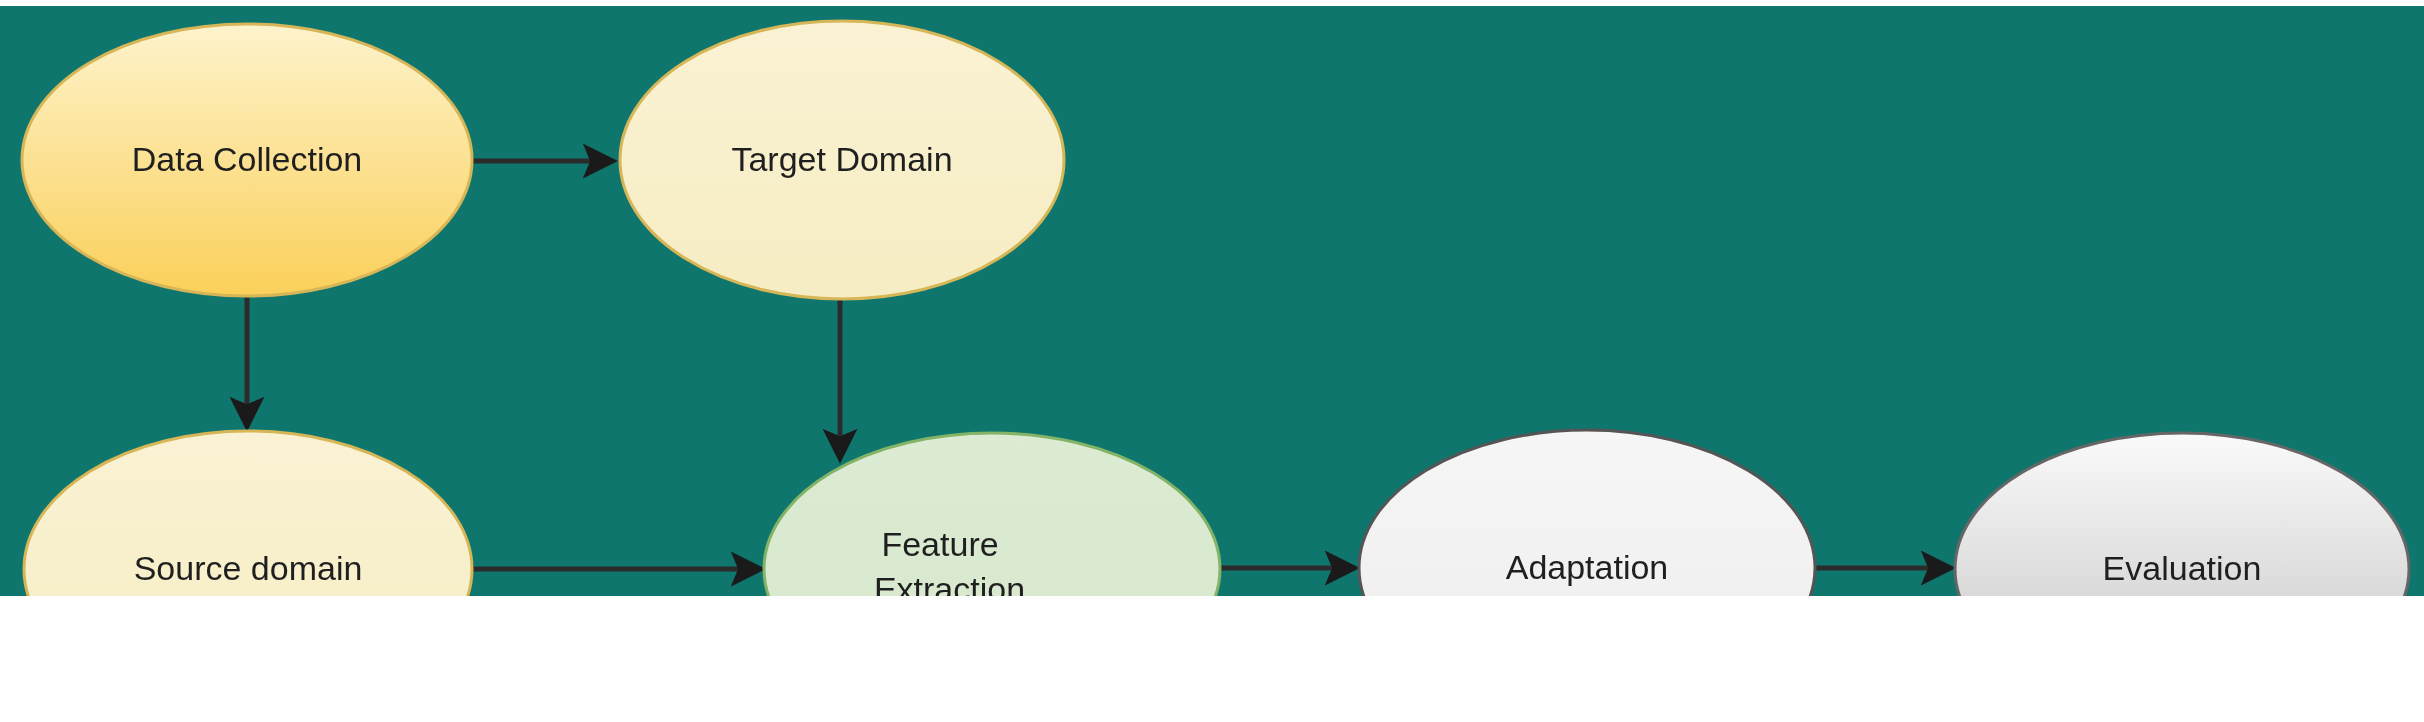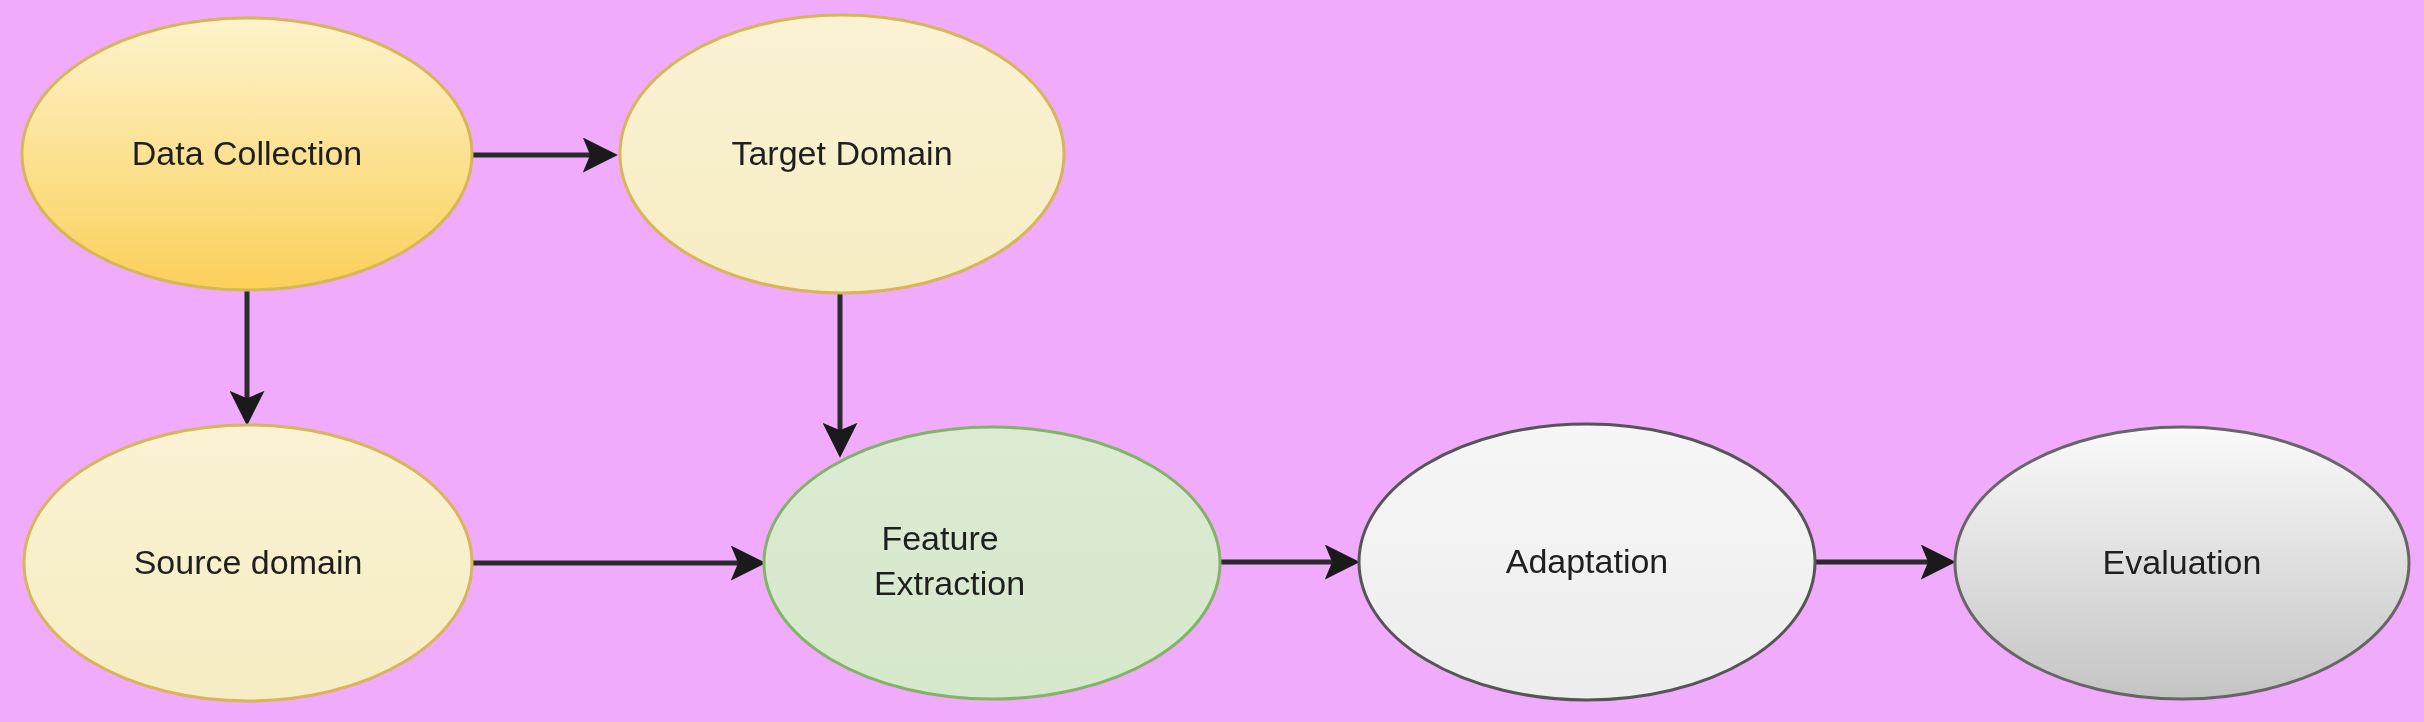--- a/index.html
+++ b/index.html
@@ -6,23 +6,24 @@
     margin: 0;
     padding: 0;
     background: #ffffff;
   }
   body {
     font-family: "Liberation Sans", sans-serif;
   }
   #canvas {
     position: relative;
     width: 2424px;
-    height: 722px;
-    background: #f0abfc;
+    height: 590px;
+    background: #0f766e;
     overflow: hidden;
+    margin-top: 6px;
   }
   #flow-svg {
     position: absolute;
     top: 0;
     left: 0;
     width: 2424px;
     height: 722px;
   }
   .node-label {
     font-family: "Liberation Sans", sans-serif;

